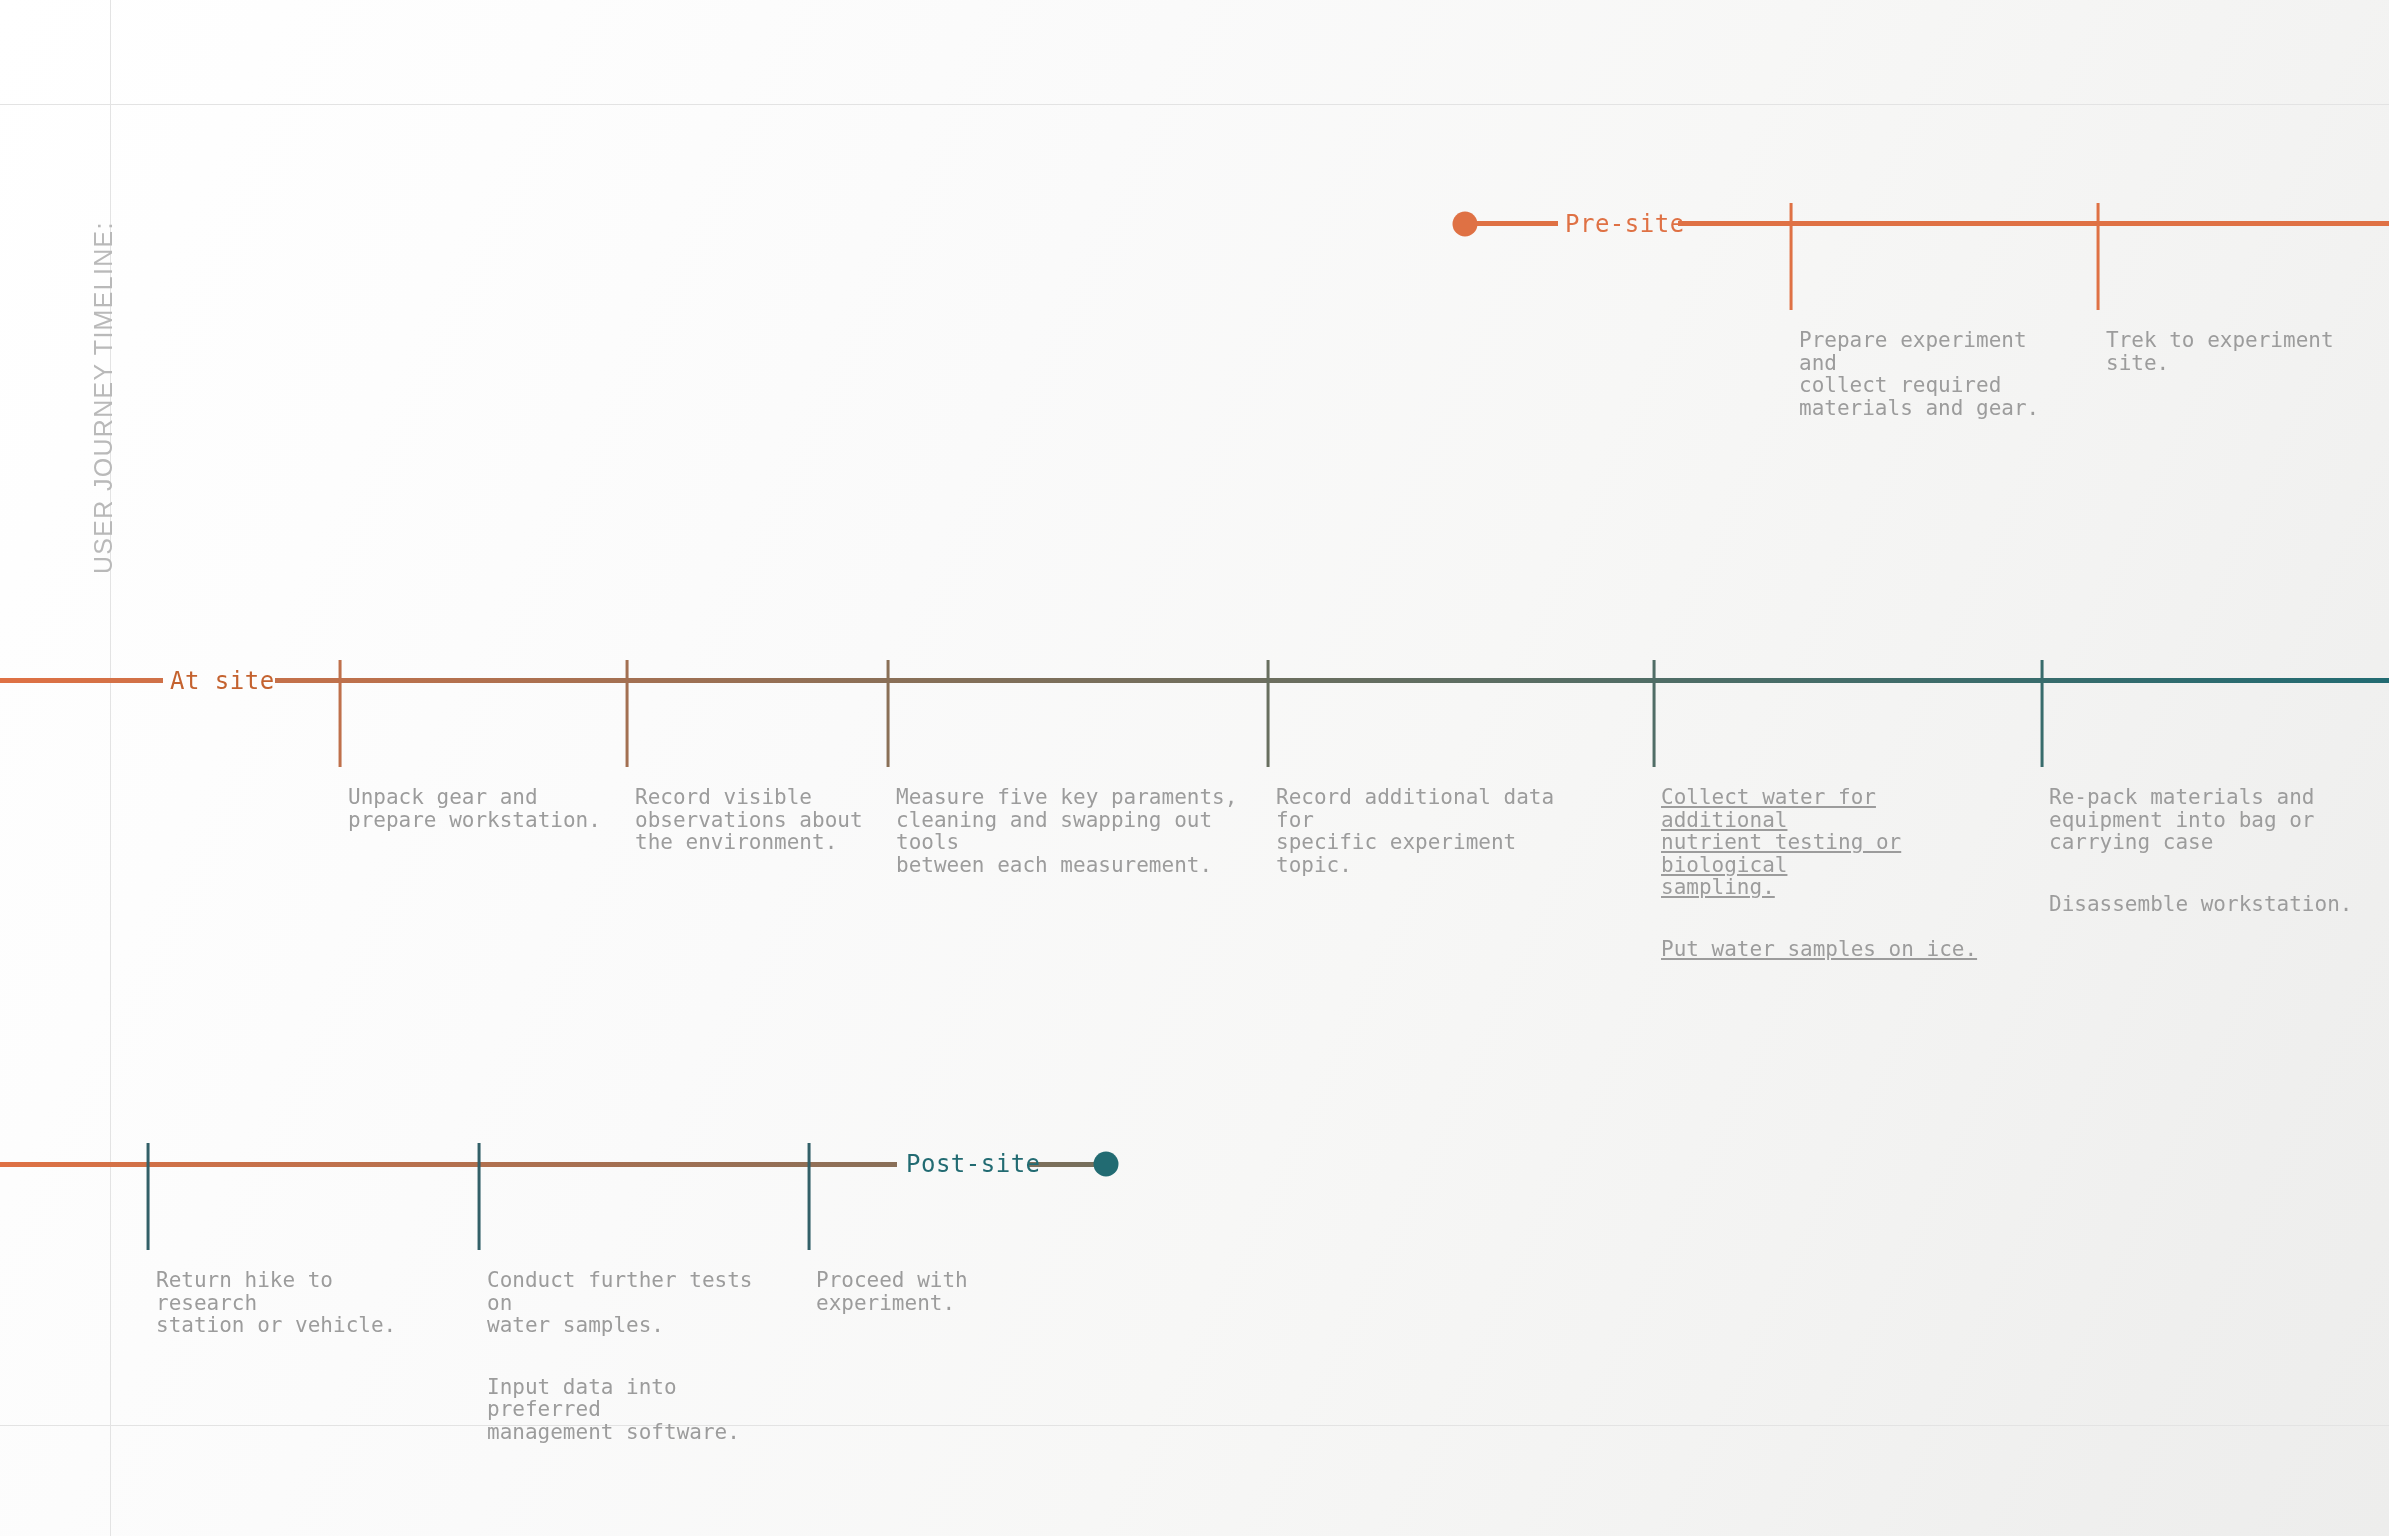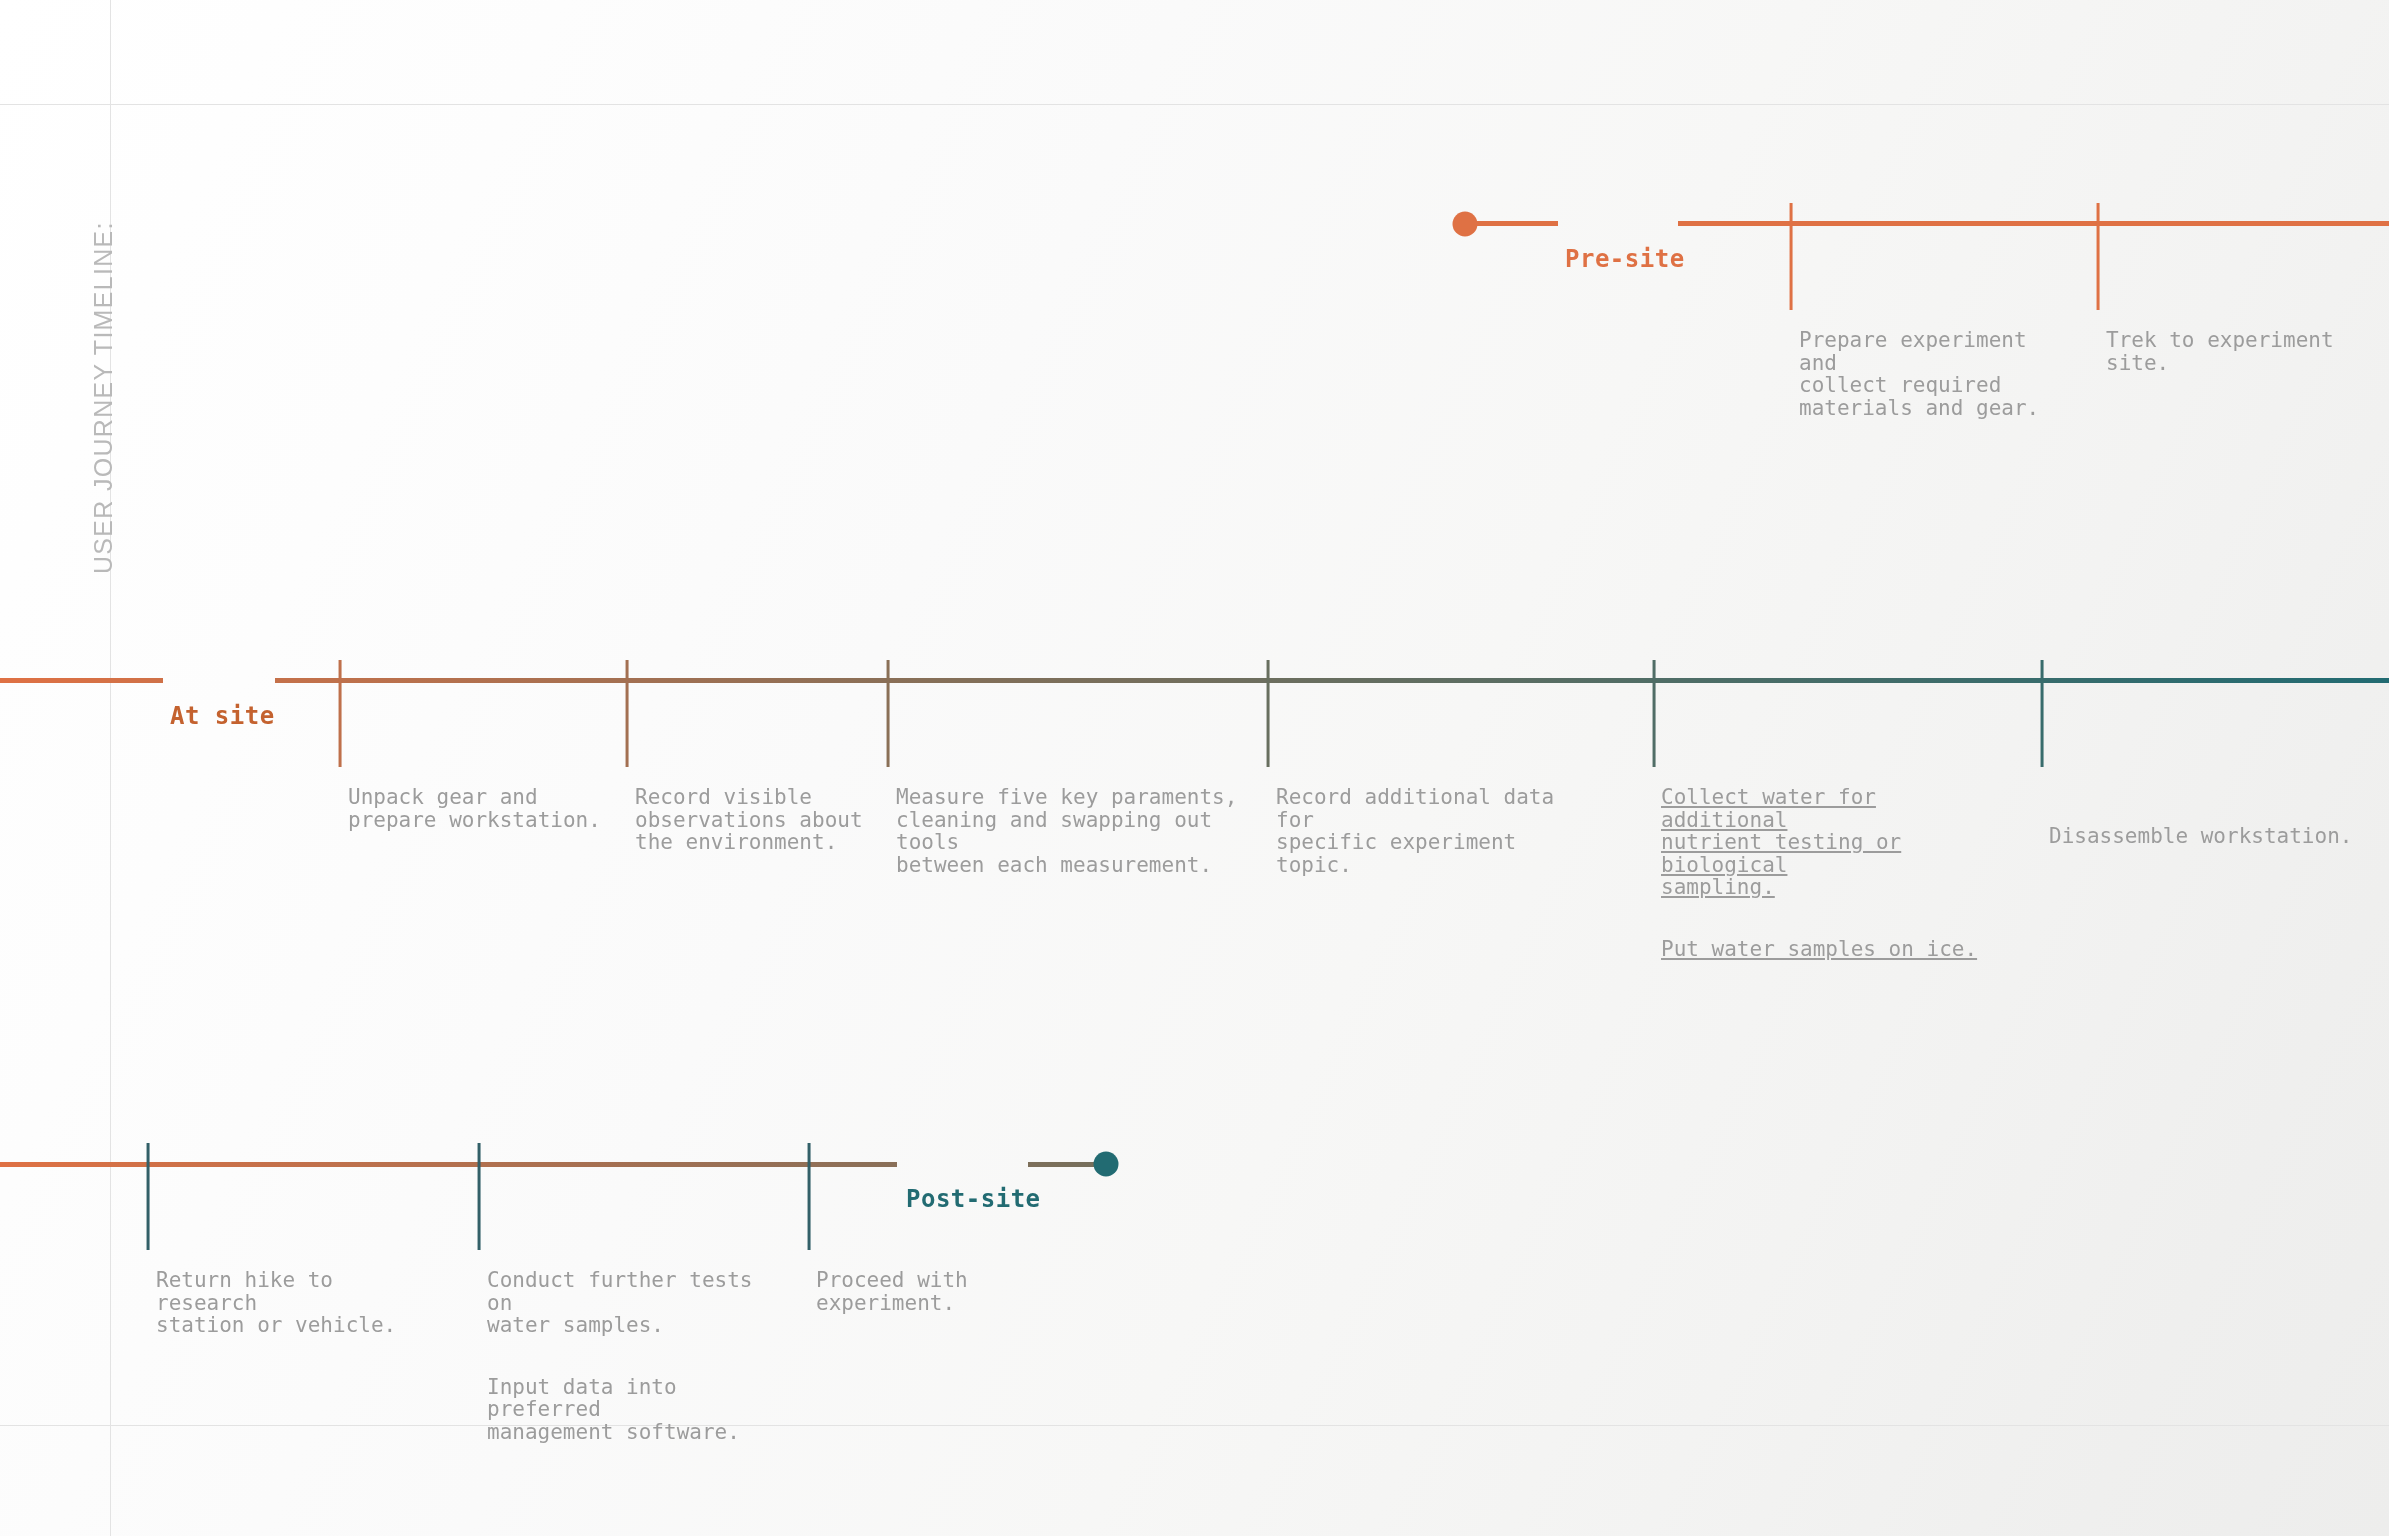--- a/index.html
+++ b/index.html
@@ -58,25 +58,24 @@
   .axis {
     position: absolute;
     height: 4.8px;
     border-radius: 0;
   }
 
   .row-label {
     position: absolute;
     font-family: "DejaVu Sans Mono", "Liberation Mono", monospace;
     font-size: 24px;
-    font-weight: bold;
+    font-weight: normal;
     letter-spacing: 0.5px;
     white-space: nowrap;
     transform: translateY(-50%);
-    margin-top: 35px;
   }
 
   .endcap-dot {
     position: absolute;
     width: 25px; height: 25px;
     border-radius: 50%;
     transform: translate(-50%, -50%);
   }
 
   
@@ -137,21 +136,23 @@
 cleaning and swapping out tools
 between each measurement.</span></div>
         <div class="tick" style="left: 1268px; top: 660px; height: 107px; background: rgb(104, 111, 95);"></div>
         <div class="milestone" style="left: 1276px; top: 786px; width: 306px;"><span>Record additional data for
 specific experiment topic.</span></div>
         <div class="tick" style="left: 1654px; top: 660px; height: 107px; background: rgb(80, 109, 102);"></div>
         <div class="milestone" style="left: 1661px; top: 786px; width: 344px; text-decoration: underline;"><span>Collect water for additional
 nutrient testing or biological
 sampling.</span><span class="note">Put water samples on ice.</span></div>
         <div class="tick" style="left: 2042px; top: 660px; height: 107px; background: rgb(56, 108, 108);"></div>
-        <div class="milestone" style="left: 2049px; top: 786px; width: 315px;"><span class="note">Disassemble workstation.</span></div>
+        <div class="milestone" style="left: 2049px; top: 786px; width: 315px;"><span>Re-pack materials and
+equipment into bag or
+carrying case</span><span class="note">Disassemble workstation.</span></div>
       </div>
       <div class="row" style="top: 0px;">
         <div class="axis" style="left: 0px; width: 897px; top: 1162px; background: linear-gradient(to right, rgb(223, 113, 68) 0%, rgb(180, 112, 78) 50%, rgb(137, 111, 88) 100%);"></div>
         <div class="axis" style="left: 1028px; width: 79px; top: 1162px; background: linear-gradient(to right, rgb(125, 111, 90) 0%, rgb(121, 111, 91) 50%, rgb(117, 111, 92) 100%);"></div>
         <div class="row-label" style="left: 906px; top: 1164px; color: rgb(34, 107, 114);">Post-site</div>
         <div class="endcap-dot" style="left: 1106px; top: 1164px; background: rgb(34, 107, 114);"></div>
         <div class="tick" style="left: 148px; top: 1143px; height: 107px; background: rgb(51, 96, 104);"></div>
         <div class="milestone" style="left: 156px; top: 1269px; width: 287px;"><span>Return hike to research
 station or vehicle.</span></div>
         <div class="tick" style="left: 479px; top: 1143px; height: 107px; background: rgb(51, 96, 104);"></div>

